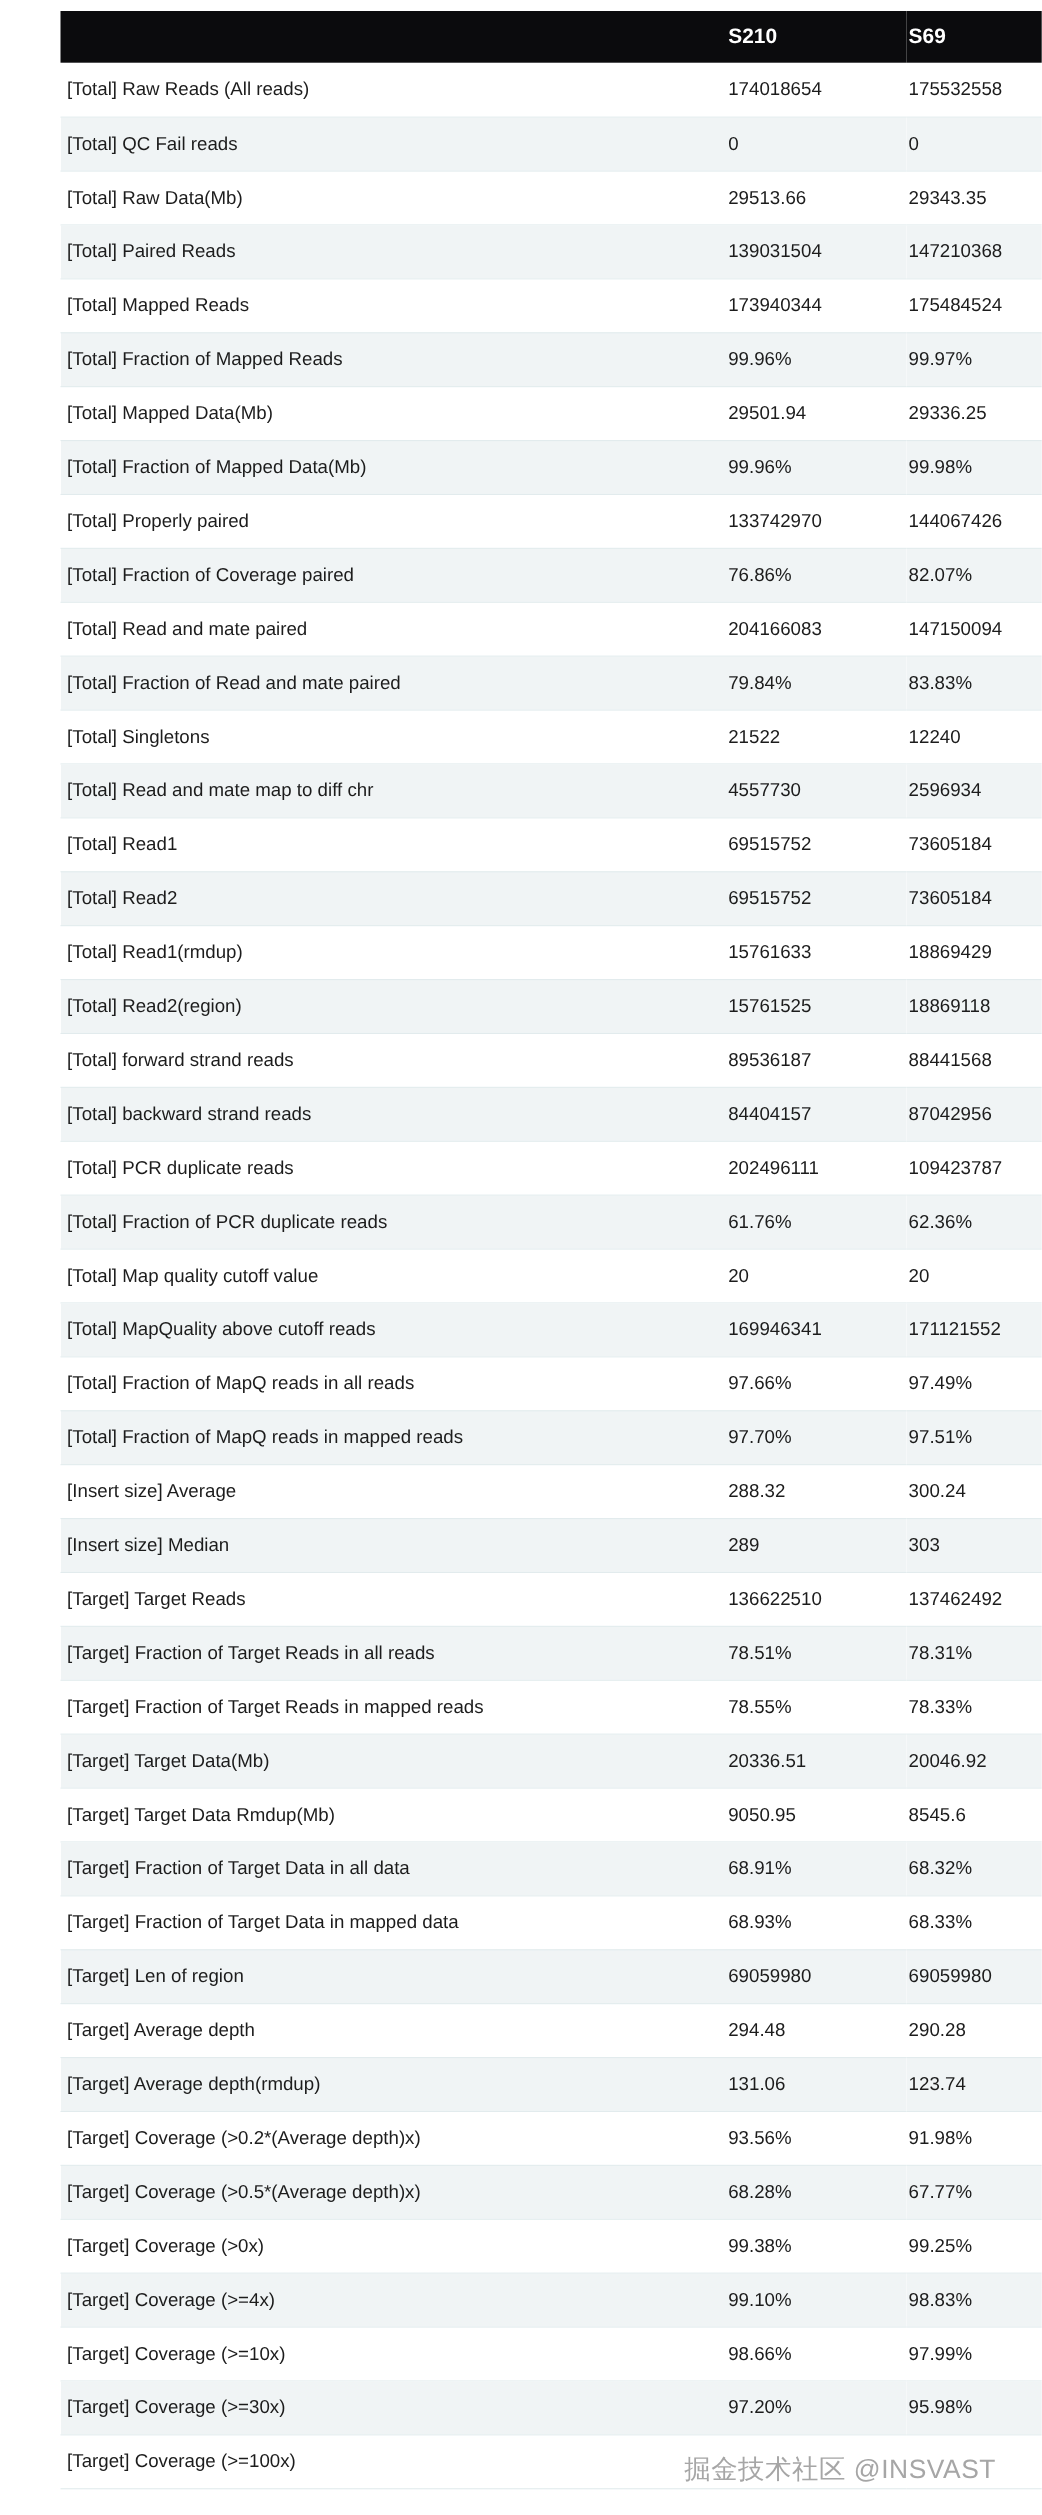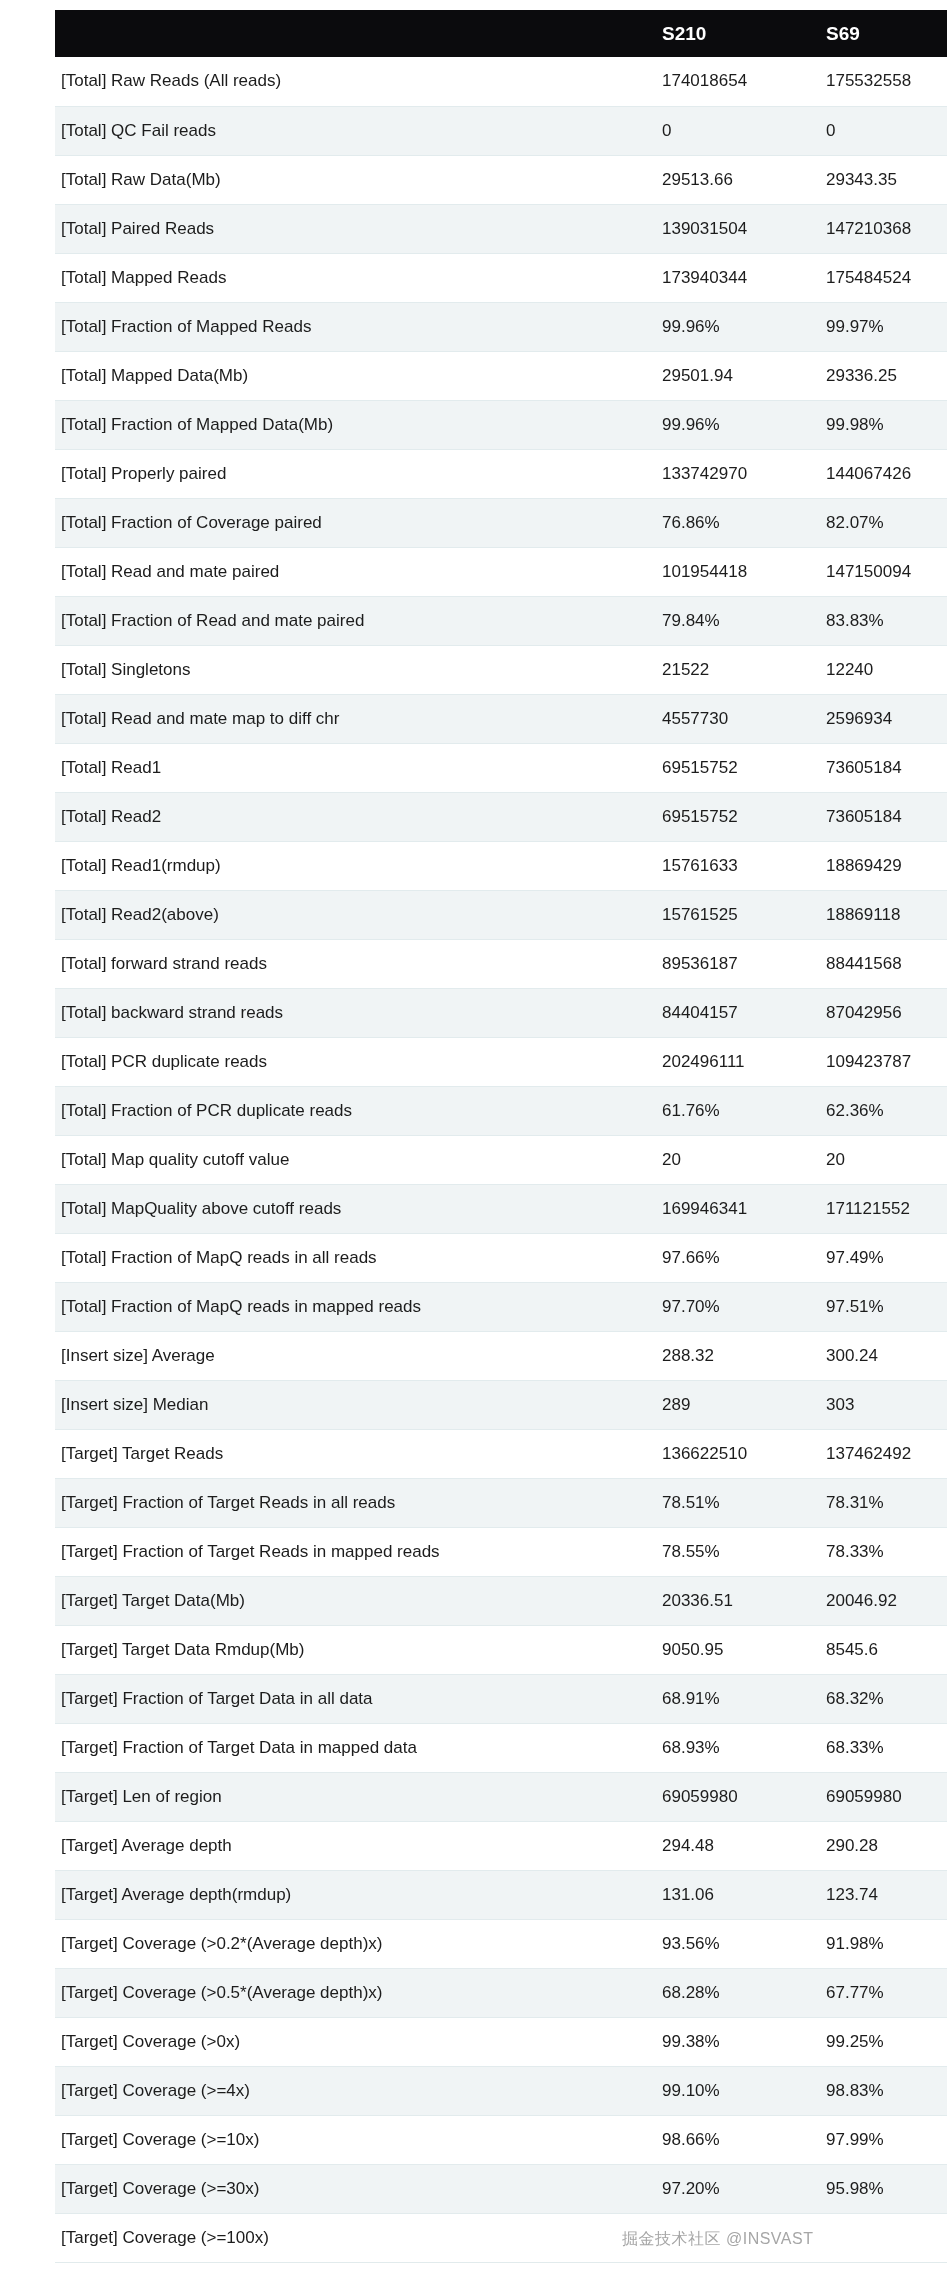--- a/index.html
+++ b/index.html
@@ -48,21 +48,21 @@
     white-space: nowrap;
     overflow: hidden;
   }
   tbody td.label { padding-left: 6px; }
   tr.alt td { background: var(--alt); }
   tr.bold td { font-weight: 400; }
   .watermark {
     position: absolute;
     left: 622px;
     top: 2229px;
-    font-size: 16px;
+    font-size: 24px;
     letter-spacing: 0.5px;
     color: var(--wm);
     white-space: nowrap;
     pointer-events: none;
   }
 </style>
 </head>
 <body style="--header-bg: #0b0b0d; --text: #1c1c1c; --alt: #f0f4f5; --border: #e2ebed; --wm: #a6a6a6;">
 
 <div class="table-wrap">
@@ -125,21 +125,21 @@
     <td class="val">133742970</td>
     <td class="val">144067426</td>
   </tr>
         <tr class="alt">
     <td class="label">[Total] Fraction of Coverage paired</td>
     <td class="val">76.86%</td>
     <td class="val">82.07%</td>
   </tr>
         <tr>
     <td class="label">[Total] Read and mate paired</td>
-    <td class="val">101954418</td>
+    <td class="val">204166083</td>
     <td class="val">147150094</td>
   </tr>
         <tr class="alt">
     <td class="label">[Total] Fraction of Read and mate paired</td>
     <td class="val">79.84%</td>
     <td class="val">83.83%</td>
   </tr>
         <tr>
     <td class="label">[Total] Singletons</td>
     <td class="val">21522</td>
@@ -159,21 +159,21 @@
     <td class="label">[Total] Read2</td>
     <td class="val">69515752</td>
     <td class="val">73605184</td>
   </tr>
         <tr>
     <td class="label">[Total] Read1(rmdup)</td>
     <td class="val">15761633</td>
     <td class="val">18869429</td>
   </tr>
         <tr class="alt">
-    <td class="label">[Total] Read2(above)</td>
+    <td class="label">[Total] Read2(region)</td>
     <td class="val">15761525</td>
     <td class="val">18869118</td>
   </tr>
         <tr>
     <td class="label">[Total] forward strand reads</td>
     <td class="val">89536187</td>
     <td class="val">88441568</td>
   </tr>
         <tr class="alt">
     <td class="label">[Total] backward strand reads</td>

